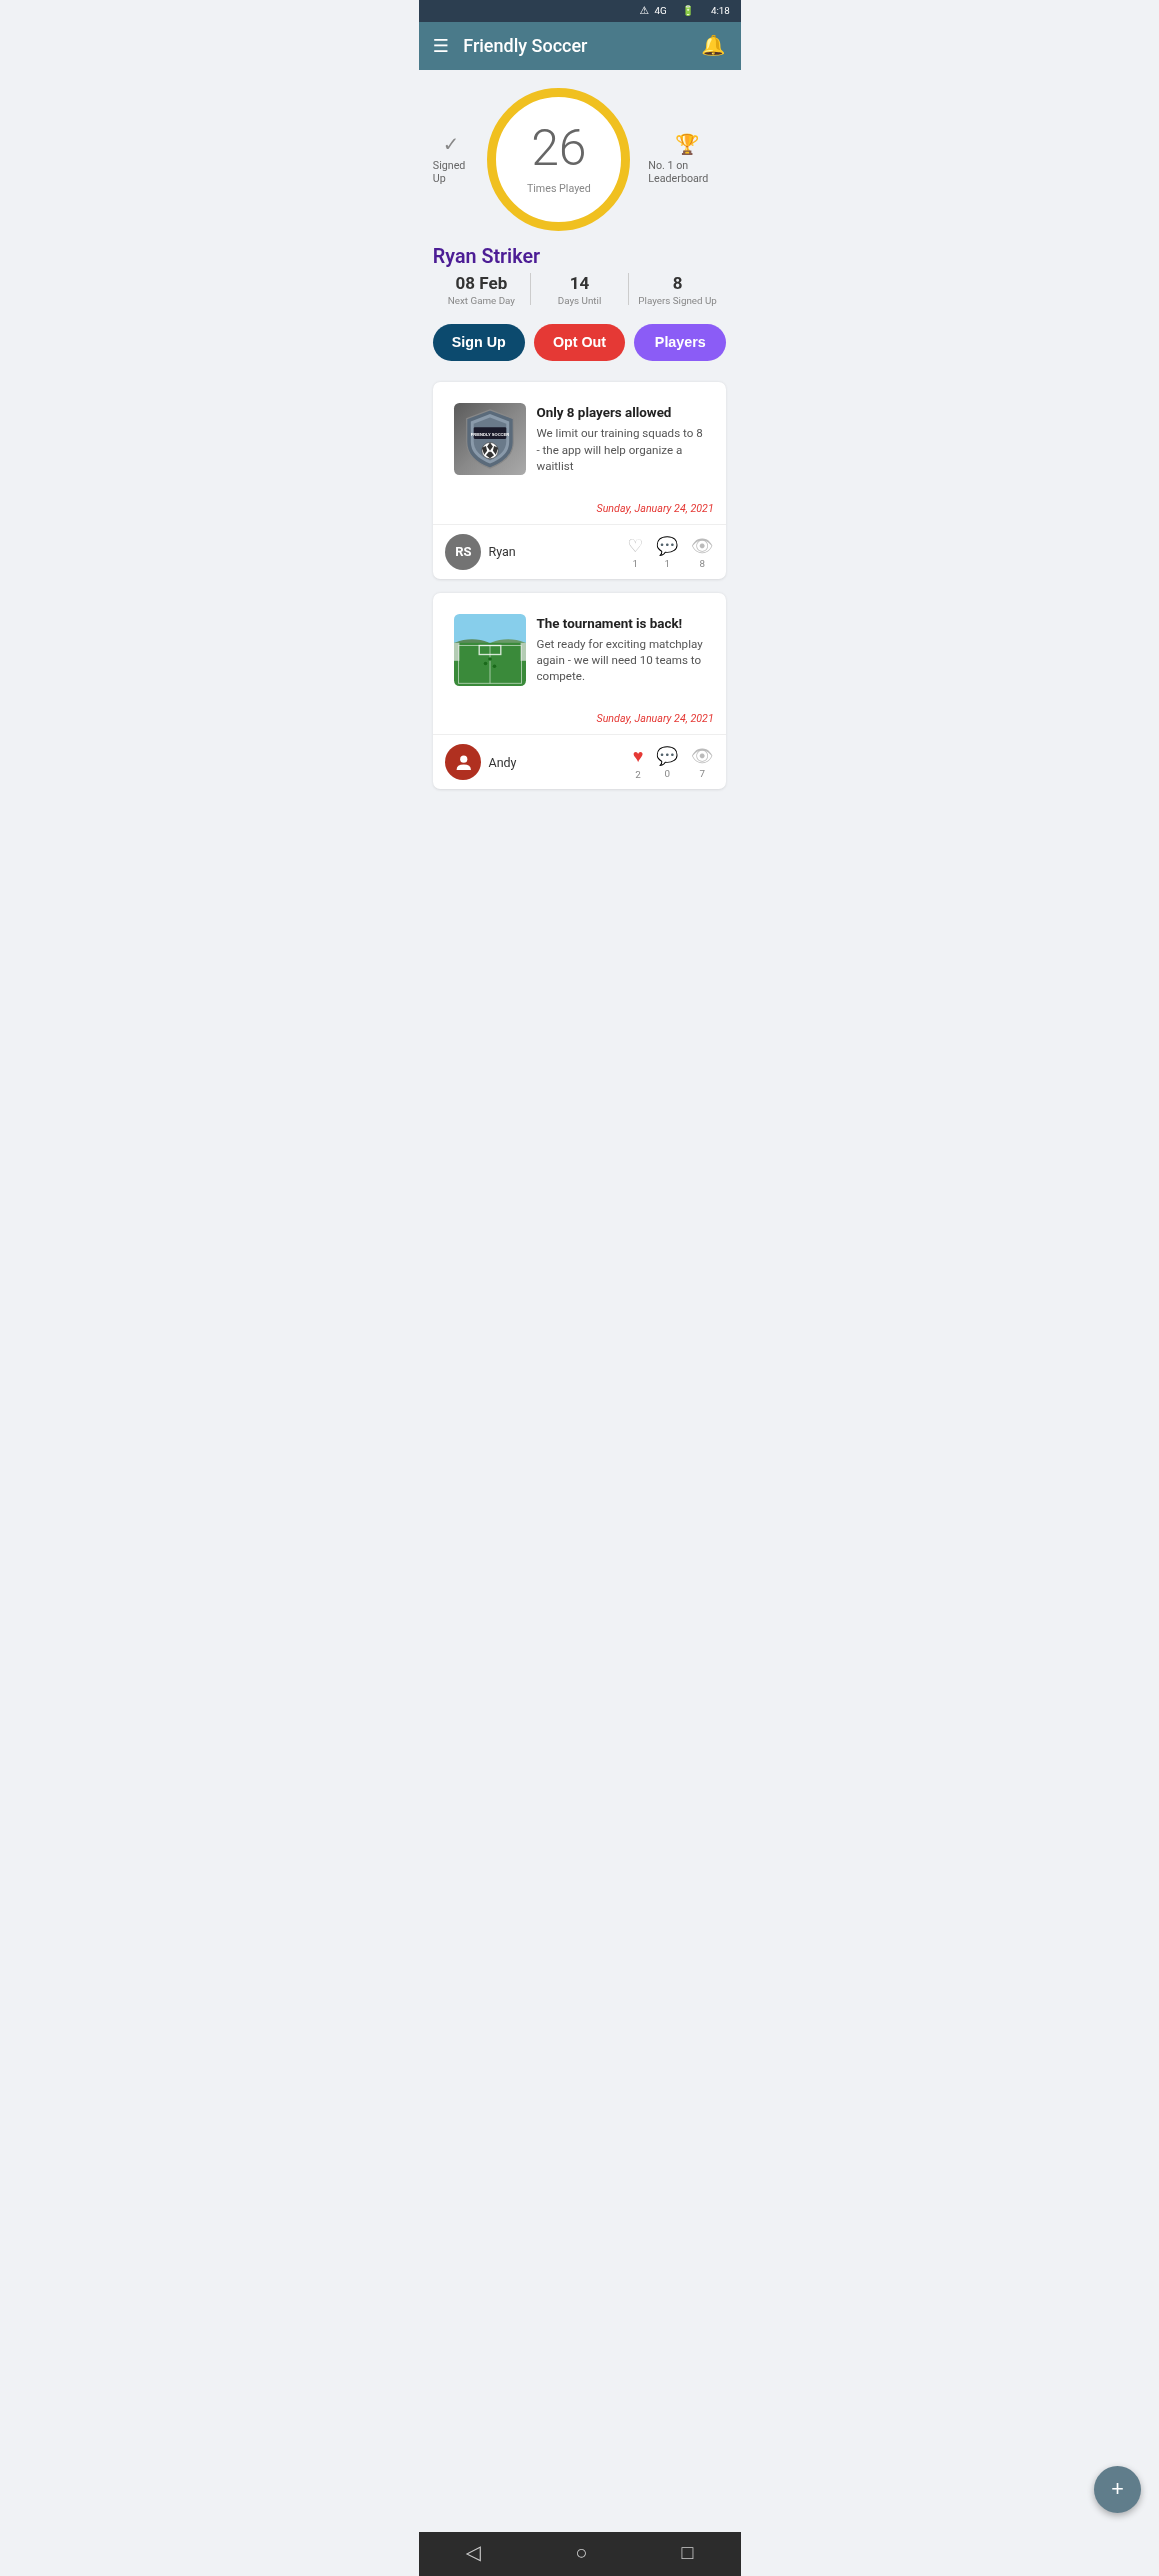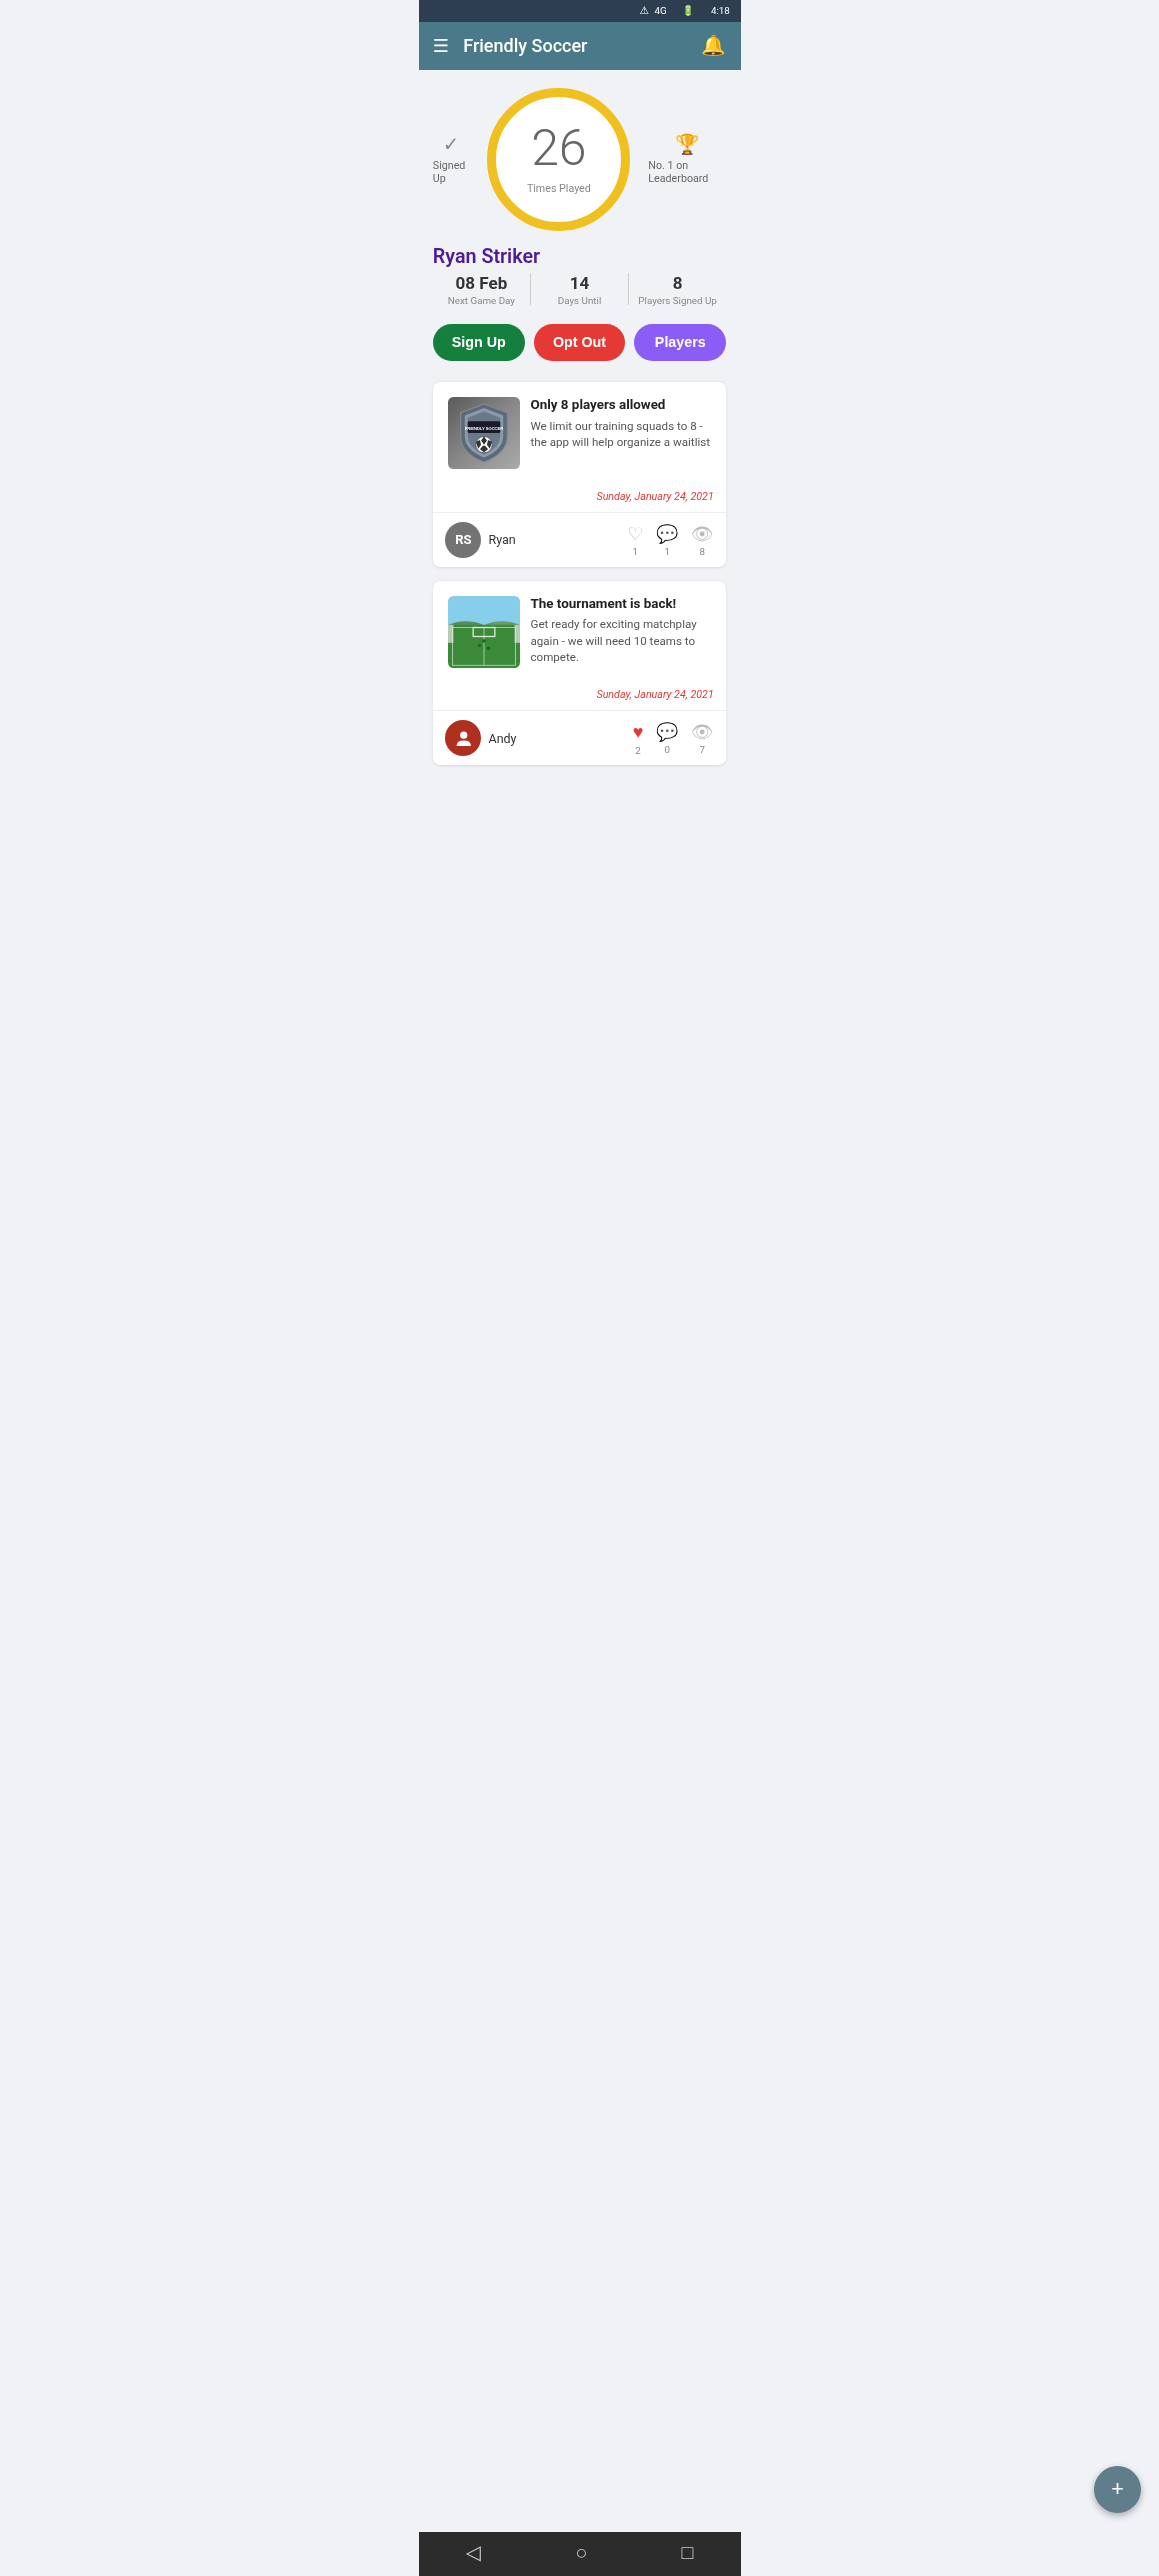--- a/index.html
+++ b/index.html
@@ -148,37 +148,37 @@
     .btn {
       border: none;
       border-radius: 21.5px;
       padding: 10.7px 18px;
       font-size: 14.3px;
       font-weight: 600;
       cursor: pointer;
       flex: 1;
       max-width: 98px;
     }
-    .btn-blue { background: #15803d; color: white; }
+    .btn-blue { background: #0c4a6e; color: white; }
     .btn-red { background: #e53935; color: white; }
     .btn-gray { background: #8b5cf6; color: white; }
 
     
     .post-card {
       background: white;
       border-radius: 7.2px;
       overflow: hidden;
       margin-bottom: 14.3px;
       box-shadow: 0 0.9px 2.7px rgba(0,0,0,0.1);
     }
     .post-content {
       display: flex;
       gap: 10.7px;
-      padding: 15px;
-      align-items: flex-start;
+      padding: 21px;
+      align-items: center;
     }
     .post-image {
       width: 72px;
       height: 72px;
       border-radius: 5.4px;
       flex-shrink: 0;
       overflow: hidden;
       display: flex;
       align-items: center;
       justify-content: center;

